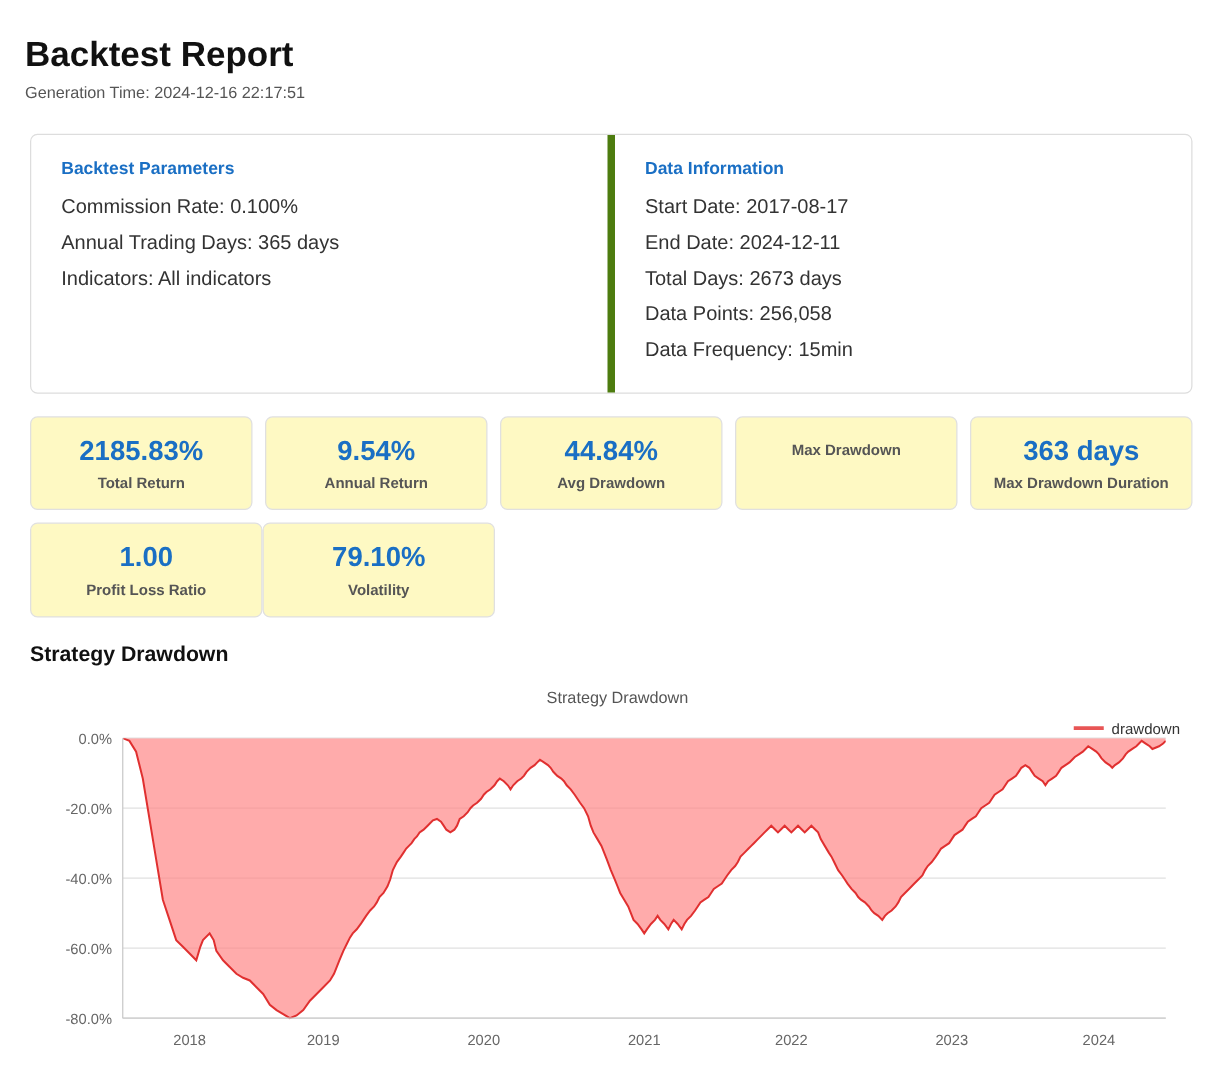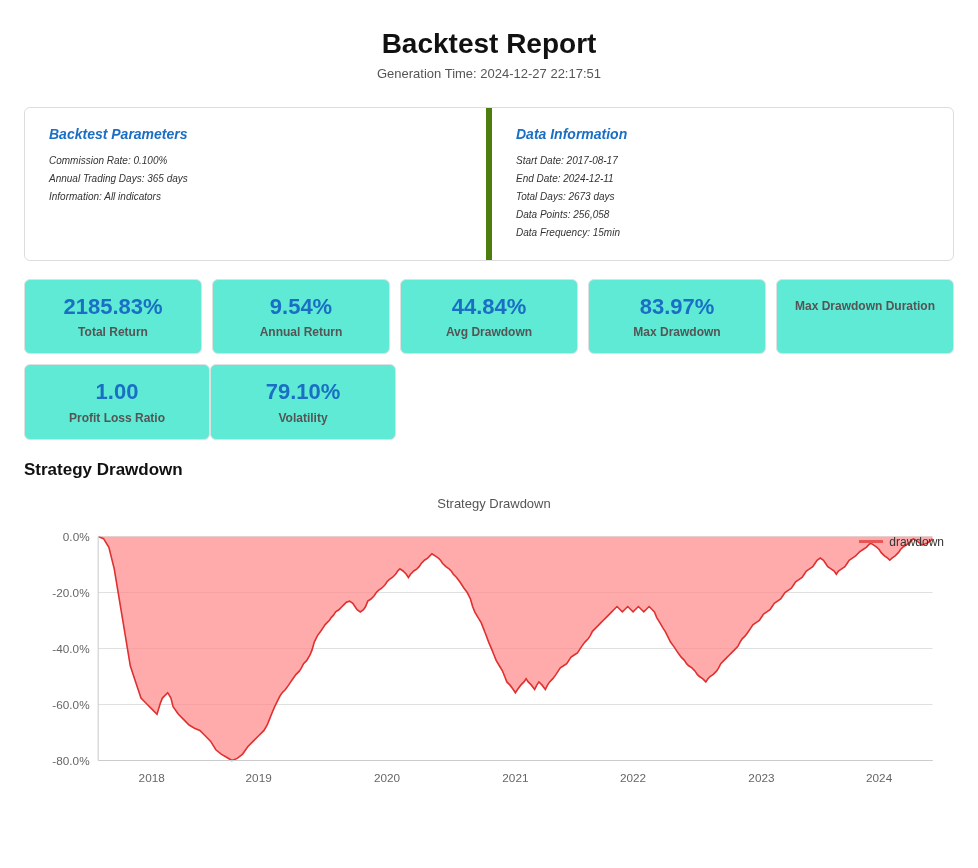--- a/index.html
+++ b/index.html
@@ -4,21 +4,21 @@
   <style>
     * { box-sizing: border-box; margin: 0; padding: 0; }
     body {
       font-family: -apple-system, BlinkMacSystemFont, 'Segoe UI', sans-serif;
       background: #fff;
       color: #333;
       width: 978px;
       min-height: 868px;
     }
     .page-header {
-      text-align: center;
+      text-align: left;
       padding: 28px 20px 8px;
     }
     .page-title {
       font-size: 28px;
       font-weight: 700;
       color: #111;
     }
     .generation-time {
       font-size: 13px;
       color: #555;
@@ -27,33 +27,32 @@
     .params-section {
       margin: 18px 24px;
       border: 1px solid #ddd;
       border-radius: 6px;
       display: flex;
       background: #fff;
     }
     .params-box {
       flex: 1;
       padding: 18px 24px;
-      font-style: italic;
     }
     .params-box + .params-box {
       border-left: 6px solid #4d7c0f;
     }
     .params-box-title {
       font-size: 14px;
       font-weight: 700;
       color: #1a6fc4;
       margin-bottom: 10px;
     }
     .params-box p {
-      font-size: 10px;
+      font-size: 16px;
       color: #333;
       line-height: 1.8;
     }
     .metrics-grid {
       margin: 10px 24px 0;
       display: grid;
       grid-template-columns: repeat(5, 1fr);
       gap: 10px;
     }
     .metrics-grid-row2 {
@@ -61,21 +60,21 @@
       display: grid;
       grid-template-columns: repeat(5, 1fr);
       gap: 0;
       margin-top: 10px;
     }
     .metric-card {
       border: 1px solid #e0e0e0;
       border-radius: 6px;
       padding: 14px 12px;
       text-align: center;
-      background: #5eead4;
+      background: #fef9c3;
     }
     .metric-value {
       font-size: 22px;
       font-weight: 700;
       color: #1a6fc4;
       line-height: 1.2;
     }
     .metric-label {
       font-size: 12px;
       color: #555;
@@ -106,47 +105,47 @@
       height: 280px;
       text-align: center;
     }
     svg.drawdown-chart {
       width: 100%;
       height: 100%;
     }
     .legend-item {
       position: absolute;
       right: 10px;
-      top: 20px;
+      top: 7px;
       display: flex;
       align-items: center;
       font-size: 12px;
       color: #333;
     }
     .legend-line {
       width: 24px;
       height: 3px;
       background: #e85555;
       margin-right: 6px;
     }
   </style>
 </head>
 <body>
 
 <div class="page-header">
   <div class="page-title">Backtest Report</div>
-  <div class="generation-time">Generation Time: 2024-12-27 22:17:51</div>
+  <div class="generation-time">Generation Time: 2024-12-16 22:17:51</div>
 </div>
 
 <div class="params-section">
   <div class="params-box">
     <div class="params-box-title">Backtest Parameters</div>
     <p>Commission Rate: 0.100%</p>
     <p>Annual Trading Days: 365 days</p>
-    <p>Information: All indicators</p>
+    <p>Indicators: All indicators</p>
   </div>
   <div class="params-box">
     <div class="params-box-title">Data Information</div>
     <p>Start Date: 2017-08-17</p>
     <p>End Date: 2024-12-11</p>
     <p>Total Days: 2673 days</p>
     <p>Data Points: 256,058</p>
     <p>Data Frequency: 15min</p>
   </div>
 </div>
@@ -158,24 +157,24 @@
     </div>
     <div class="metric-card">
       <div class="metric-value">9.54%</div>
       <div class="metric-label">Annual Return</div>
     </div>
     <div class="metric-card">
       <div class="metric-value">44.84%</div>
       <div class="metric-label">Avg Drawdown</div>
     </div>
     <div class="metric-card">
-      <div class="metric-value">83.97%</div>
       <div class="metric-label">Max Drawdown</div>
     </div>
     <div class="metric-card">
+      <div class="metric-value">363 days</div>
       <div class="metric-label">Max Drawdown Duration</div>
     </div>
   </div>
 
 <div class="metrics-grid-row2" id="metrics-row2">
     <div class="metric-card">
       <div class="metric-value">1.00</div>
       <div class="metric-label">Profit Loss Ratio</div>
     </div>
     <div class="metric-card">

